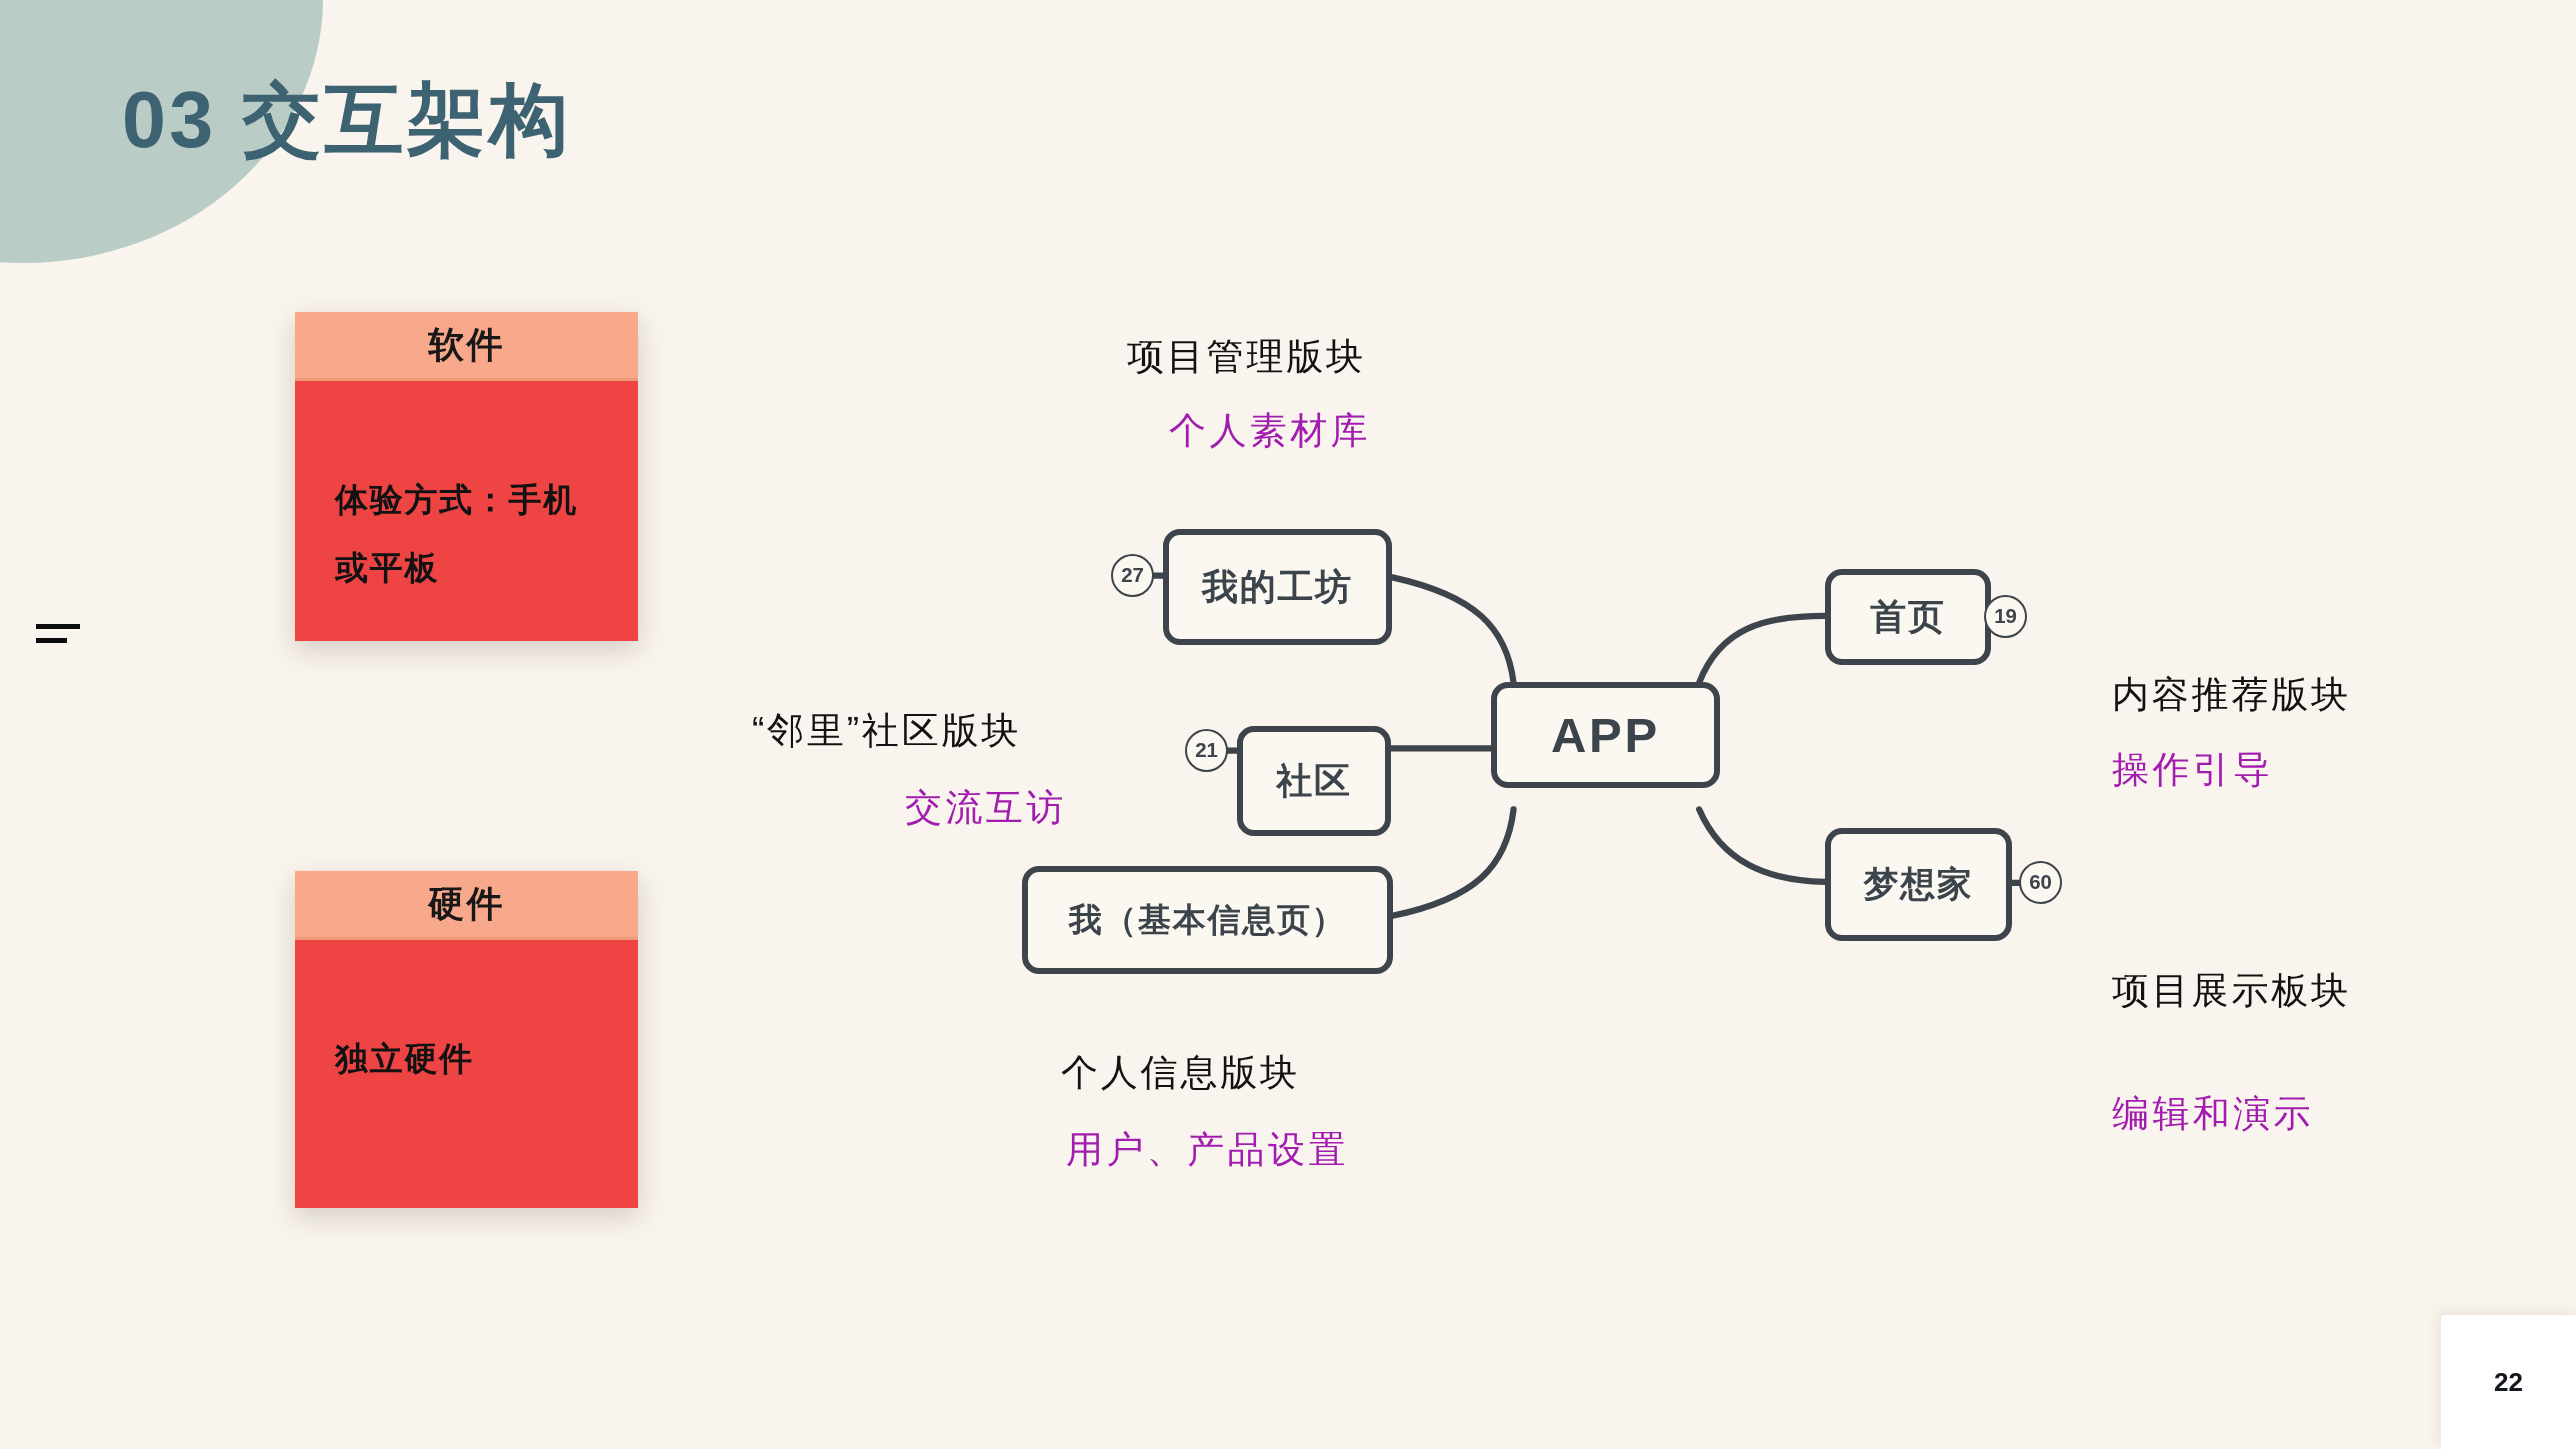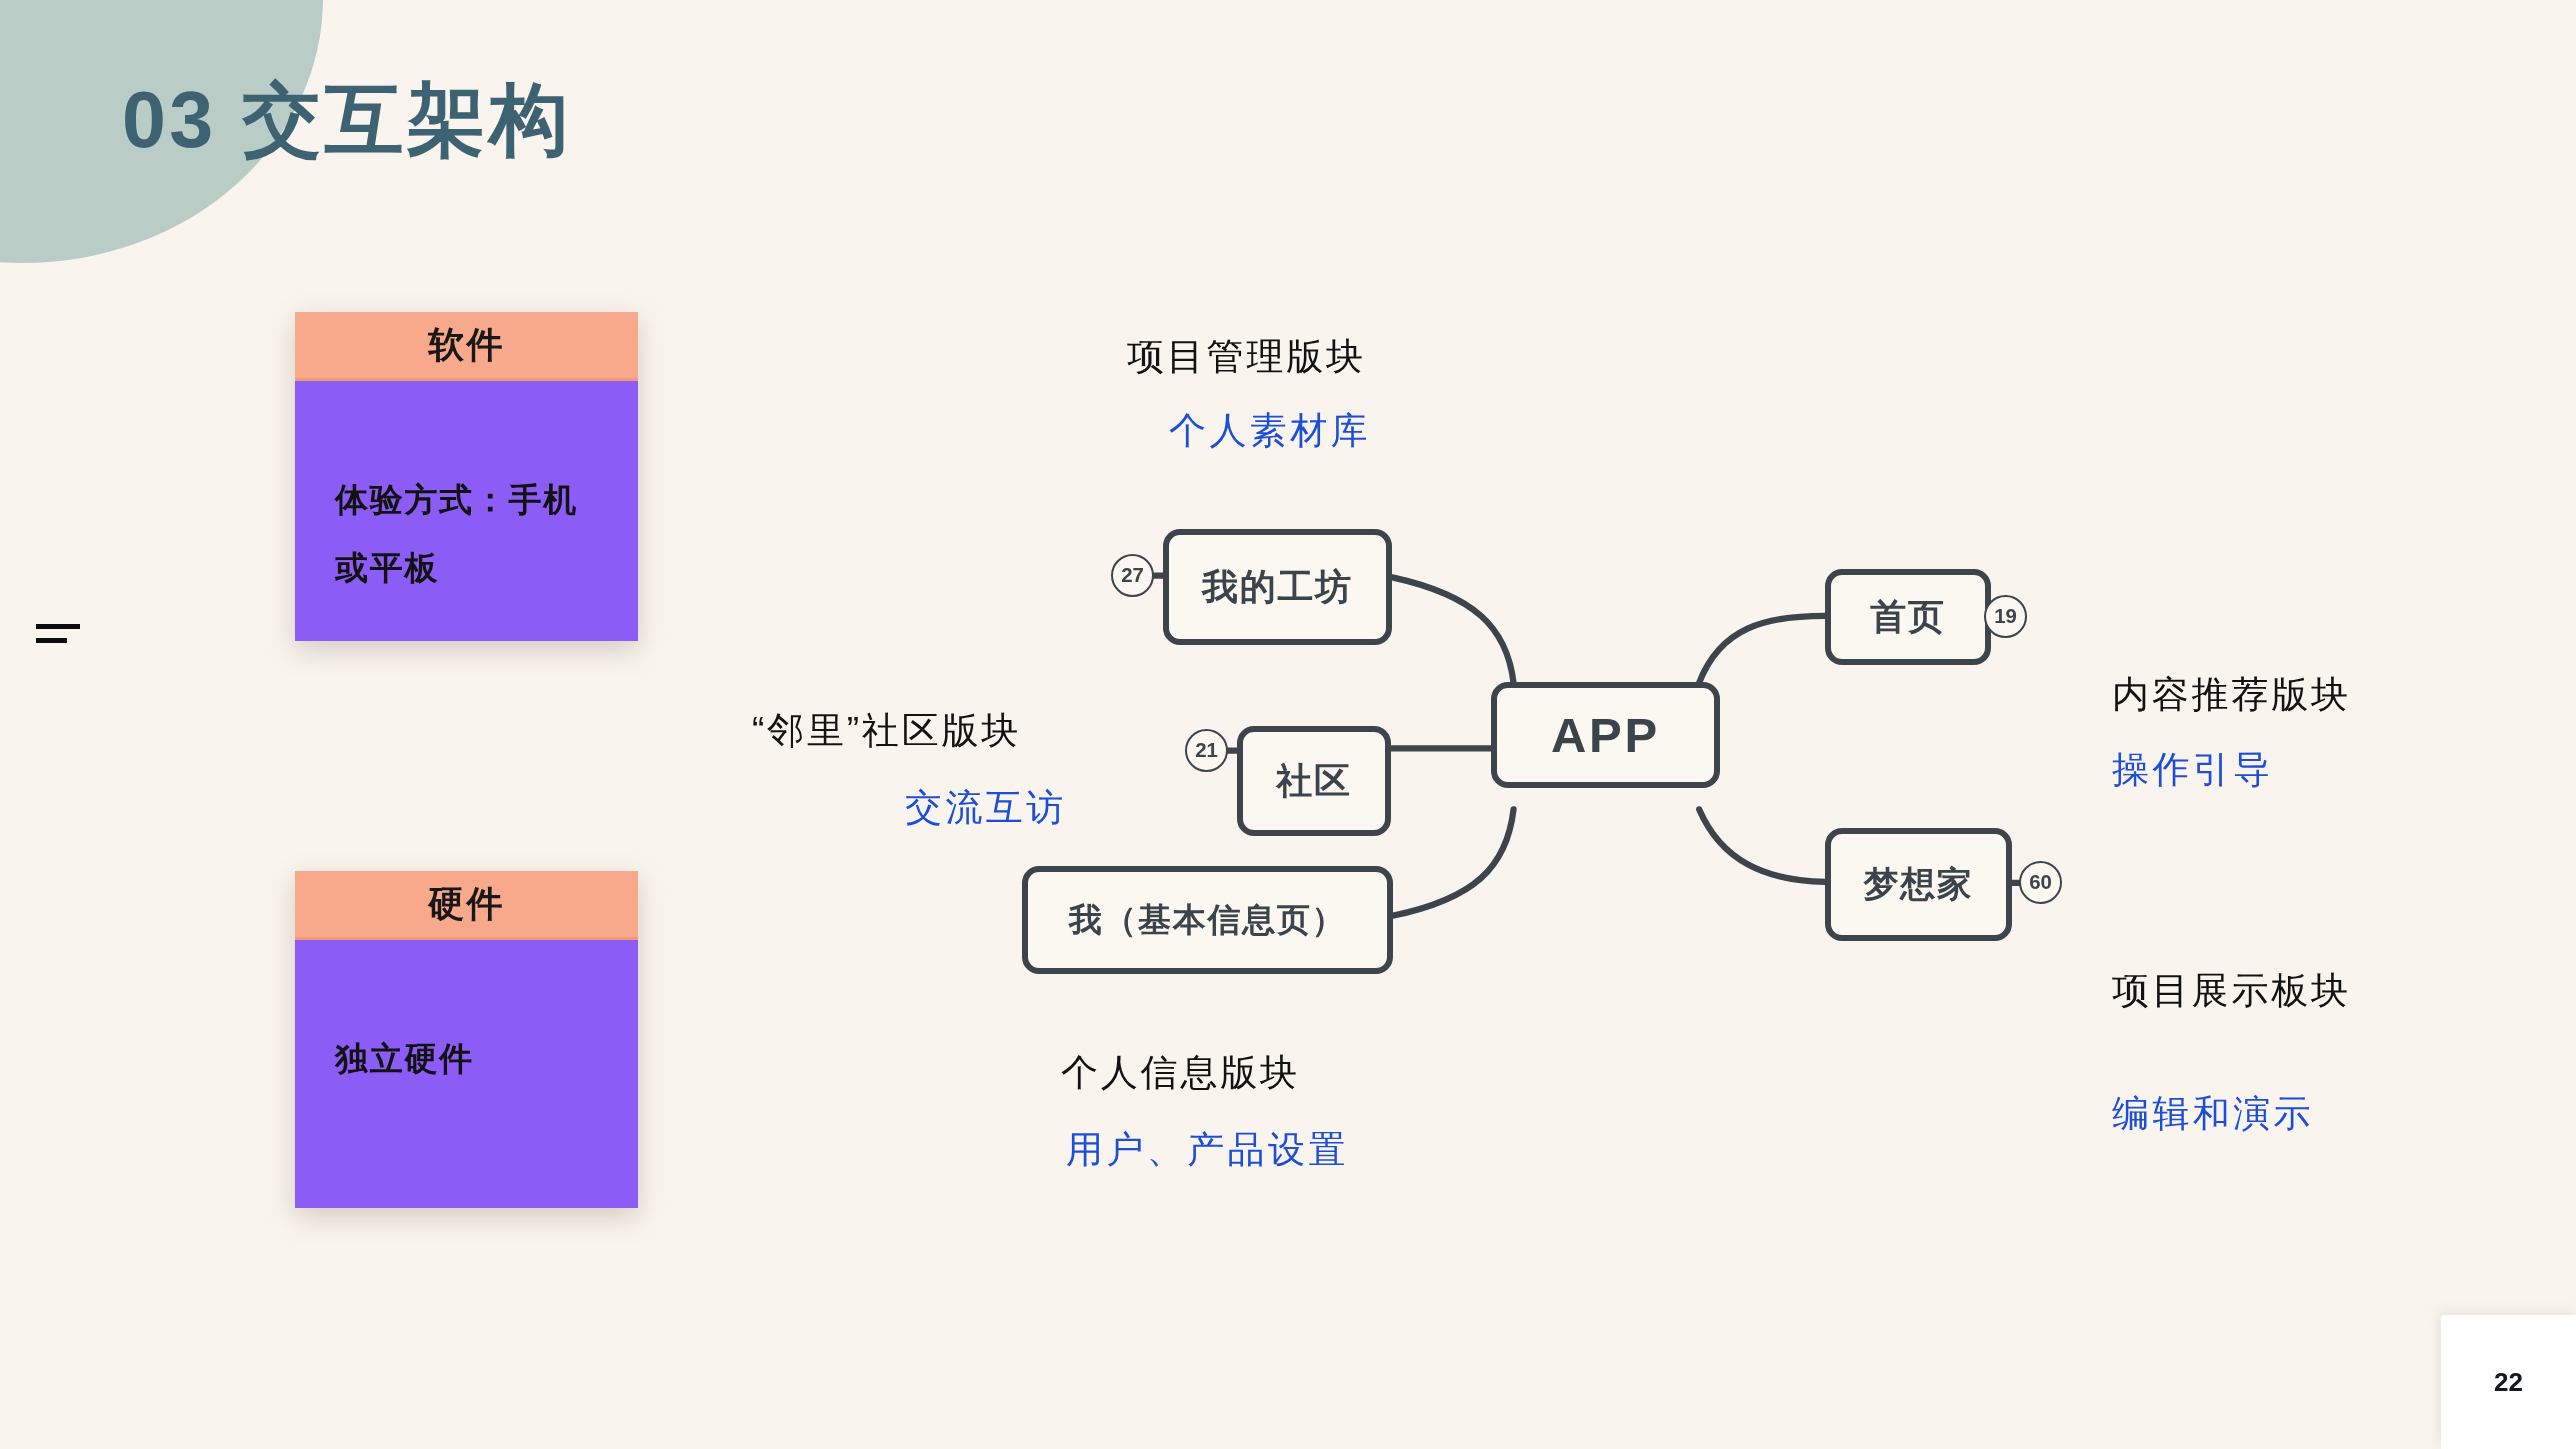--- a/index.html
+++ b/index.html
@@ -26,21 +26,21 @@
   }
 
   
   .menu-mark { position:absolute; left:36px; top:624px; width:45px; height:21.5px; }
   .menu-mark .bar1 { position:absolute; left:0; top:0; width:44px; height:5.1px; background:#0d0d0d; }
   .menu-mark .bar2 { position:absolute; left:0; top:13.6px; width:31px; height:5.1px; background:#0d0d0d; }
 
   
   .card {
     position:absolute; left:295px; width:343px;
-    background:#8b5cf6;
+    background:#ef4444;
     box-shadow:0 9px 25px rgba(120,105,92,0.28);
   }
   .card-software { top:312px; height:329px; }
   .card-hardware { top:871px; height:337px; }
   .card-header {
     height:69px; background:#f8a98b; border-bottom:3.4px solid #ee9b76;
     display:flex; align-items:center; justify-content:center;
     font-size:36px; font-weight:800; color:#181818; letter-spacing:2.3px;
   }
   .card-body {
@@ -75,21 +75,21 @@
     display:flex; align-items:center; justify-content:center;
     font-size:20.4px; font-weight:700;
   }
   .badge-27 { left:1111px; top:554px; }
   .badge-21 { left:1185px; top:729px; }
   .badge-19 { left:1984px; top:595px; }
   .badge-60 { left:2019px; top:861px; }
 
   
   .lbl  { position:absolute; font-size:37px; color:#121212; letter-spacing:2.8px; font-weight:500; white-space:nowrap; }
-  .lbl2 { position:absolute; font-size:37px; color:#1d4ed8; letter-spacing:3.4px; font-weight:500; white-space:nowrap; }
+  .lbl2 { position:absolute; font-size:37px; color:#a21caf; letter-spacing:3.4px; font-weight:500; white-space:nowrap; }
 
   .lbl-pm   { left:1127px; top:332px; }
   .lbl2-pm  { left:1169px; top:406px; }
   .lbl-cm   { left:752px; top:706px; }
   .lbl2-cm  { left:905px; top:783px; }
   .lbl-pi   { left:1061px; top:1048px; }
   .lbl2-pi  { left:1066px; top:1125px; }
   .lbl-cr   { left:2112px; top:670px; }
   .lbl2-cr  { left:2112px; top:745px; }
   .lbl-pd   { left:2112px; top:966px; }

